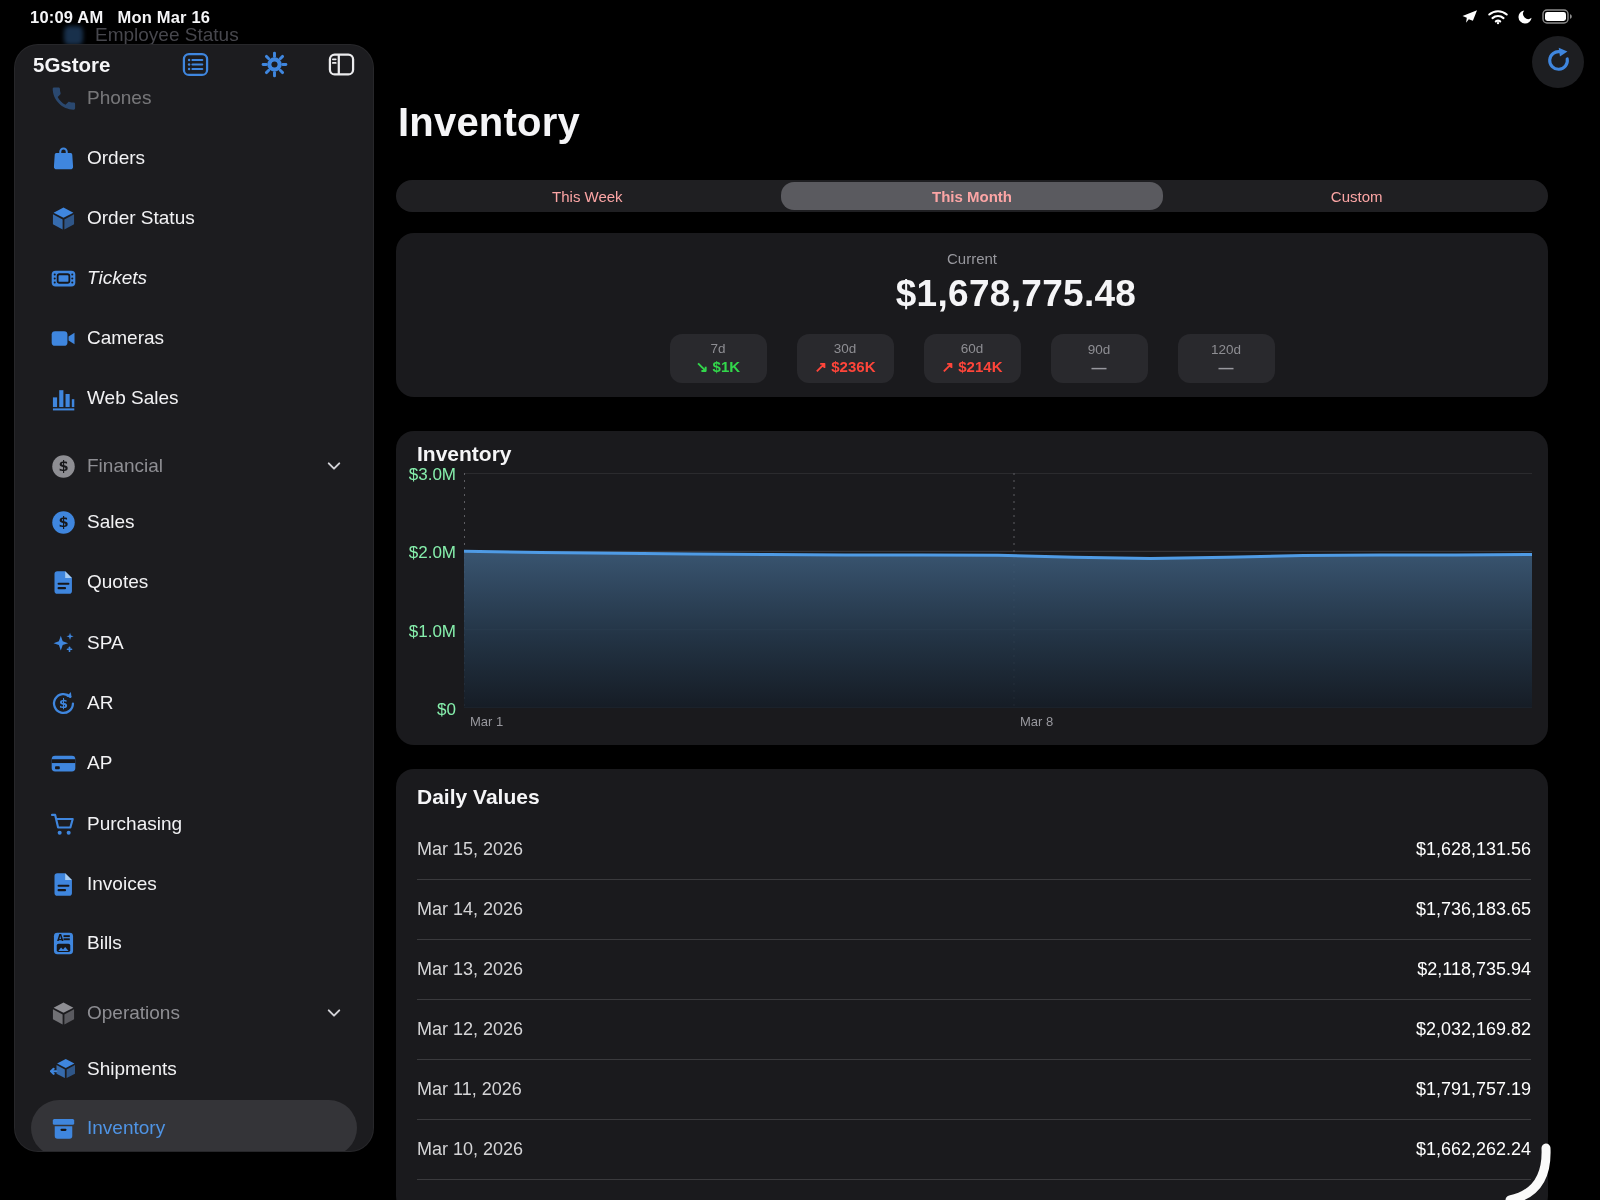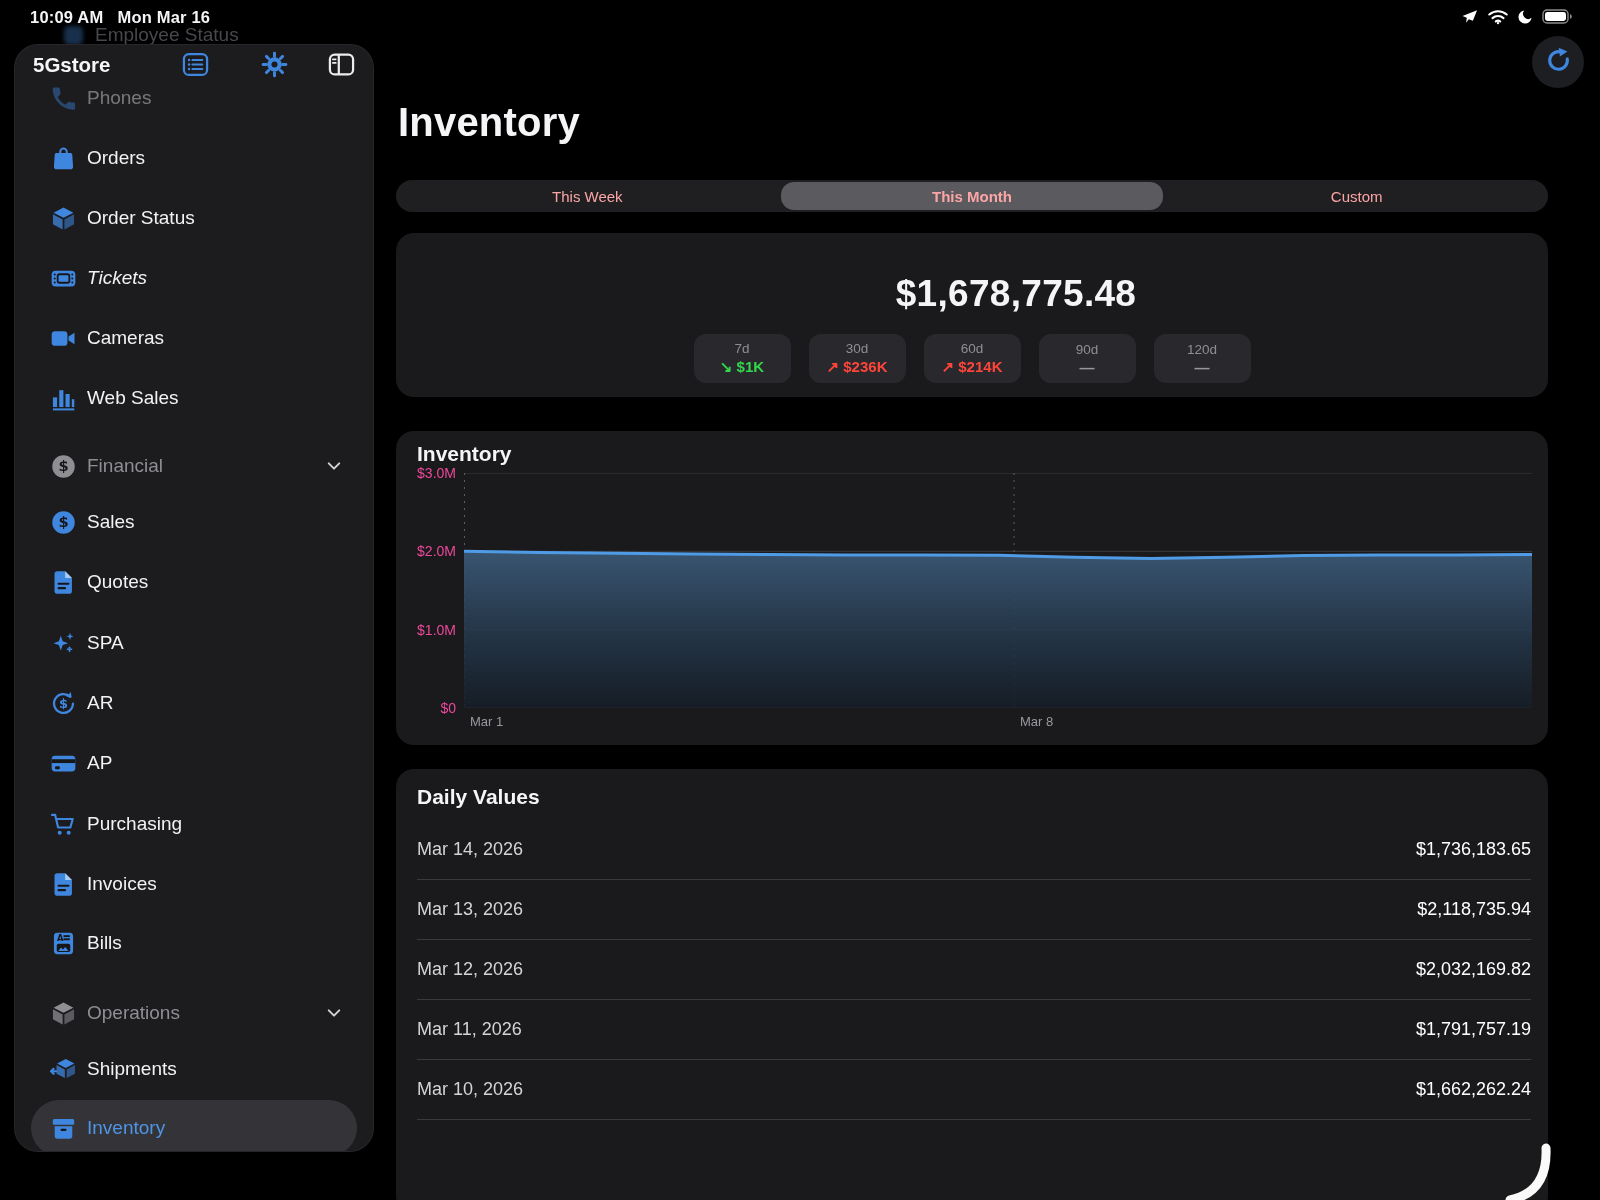--- a/index.html
+++ b/index.html
@@ -44,30 +44,30 @@
   #tabs { position:absolute; left:396px; top:180px; width:1152px; height:32px; background:#1f1f22;
           border-radius:16px; display:flex; }
   .seg { flex:1; position:relative; display:flex; align-items:center; justify-content:center;
          font-size:15px; color:#fca5a5; cursor:pointer; }
   .seg.sel { background:#5a5a5f; border-radius:13px; margin:2px; font-weight:600; }
 
   .card { position:absolute; left:396px; width:1152px; background:#1a1a1d; border-radius:18px; }
   #current-card { top:233px; height:164px; }
   #current-label { position:absolute; width:100%; top:17px; text-align:center; font-size:15px; color:#98989e; }
   #current-value { position:absolute; width:100%; top:40px; text-align:center; font-size:37px; font-weight:700; letter-spacing:.3px;margin-left:44px; }
-  #chips { position:absolute; width:100%; top:101px; display:flex; justify-content:center; gap:18px; }
+  #chips { position:absolute; width:100%; top:101px; display:flex; justify-content:center; gap:30px; }
   .chip { width:97px; height:49px; background:#29292d; border-radius:12px;
           display:flex; flex-direction:column; align-items:center; justify-content:center; gap:2px; }
   .chip .p { font-size:13.5px; color:#8e8e93; }
   .chip .v { font-size:15px; font-weight:600; }
 
   #chart-card { top:431px; height:314px; }
   #chart-title { position:absolute; left:21px; top:11px; font-size:21px; font-weight:700; }
   #plot { position:absolute; left:68px; top:42px; width:1068px; height:235px; }
-  .ytick { position:absolute; width:56px; text-align:right; font-size:14px; color:#ec4899; left:4px; }
+  .ytick { position:absolute; width:56px; text-align:right; font-size:17px; color:#86efac; left:4px; }
   .xtick { position:absolute; top:283px; font-size:13px; color:#98989e; }
 
   #daily-card { top:769px; height:445px; }
   #daily-title { position:absolute; left:21px; top:16px; font-size:21px; font-weight:700; }
   #daily-rows { position:absolute; left:21px; right:17px; top:51px; }
   .drow { height:60px; display:flex; align-items:center; justify-content:space-between;
           border-bottom:1px solid #3a3a3d; font-size:18px; }
   .drow .d { color:#d4d4d6; }
   .drow .v { color:#ffffff; }
 
@@ -394,20 +394,21 @@
 
 <h1 id="page-title">Inventory</h1>
 
 <div id="tabs">
     <div class="seg">This Week</div>
     <div class="seg sel">This Month</div>
     <div class="seg">Custom</div>
   </div>
 
 <section class="card" id="current-card">
+  <div id="current-label">Current</div>
   <div id="current-value">$1,678,775.48</div>
   <div id="chips">
       <div class="chip">
         <span class="p">7d</span>
         <span class="v" style="color:#32d74b">↘ $1K</span>
       </div>
       <div class="chip">
         <span class="p">30d</span>
         <span class="v" style="color:#ff453a">↗ $236K</span>
       </div>
@@ -454,20 +455,24 @@
   <div id="xticks">
       <div class="xtick" style="left: 74px;">Mar 1</div>
       <div class="xtick" style="left: 624px;">Mar 8</div>
     </div>
 </section>
 
 <section class="card" id="daily-card">
   <div id="daily-title">Daily Values</div>
   <div id="daily-rows">
       <div class="drow">
+        <span class="d">Mar 15, 2026</span>
+        <span class="v">$1,628,131.56</span>
+      </div>
+      <div class="drow">
         <span class="d">Mar 14, 2026</span>
         <span class="v">$1,736,183.65</span>
       </div>
       <div class="drow">
         <span class="d">Mar 13, 2026</span>
         <span class="v">$2,118,735.94</span>
       </div>
       <div class="drow">
         <span class="d">Mar 12, 2026</span>
         <span class="v">$2,032,169.82</span>

